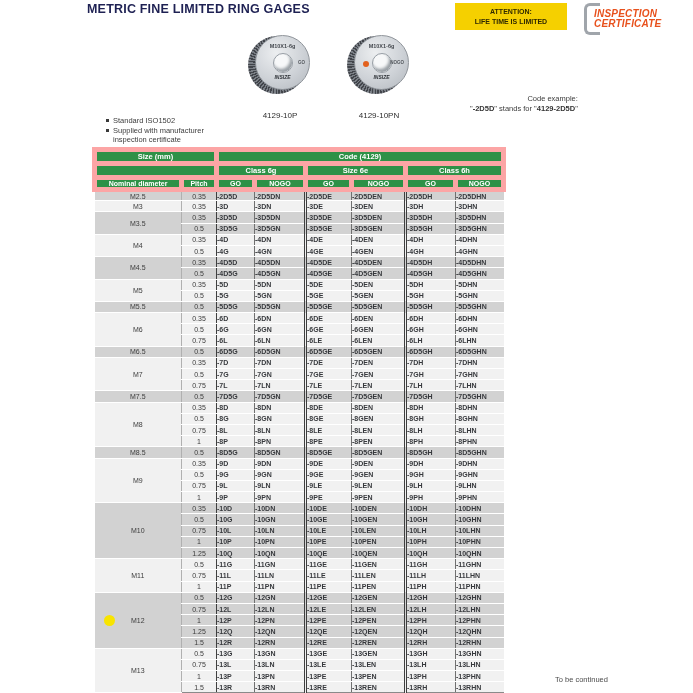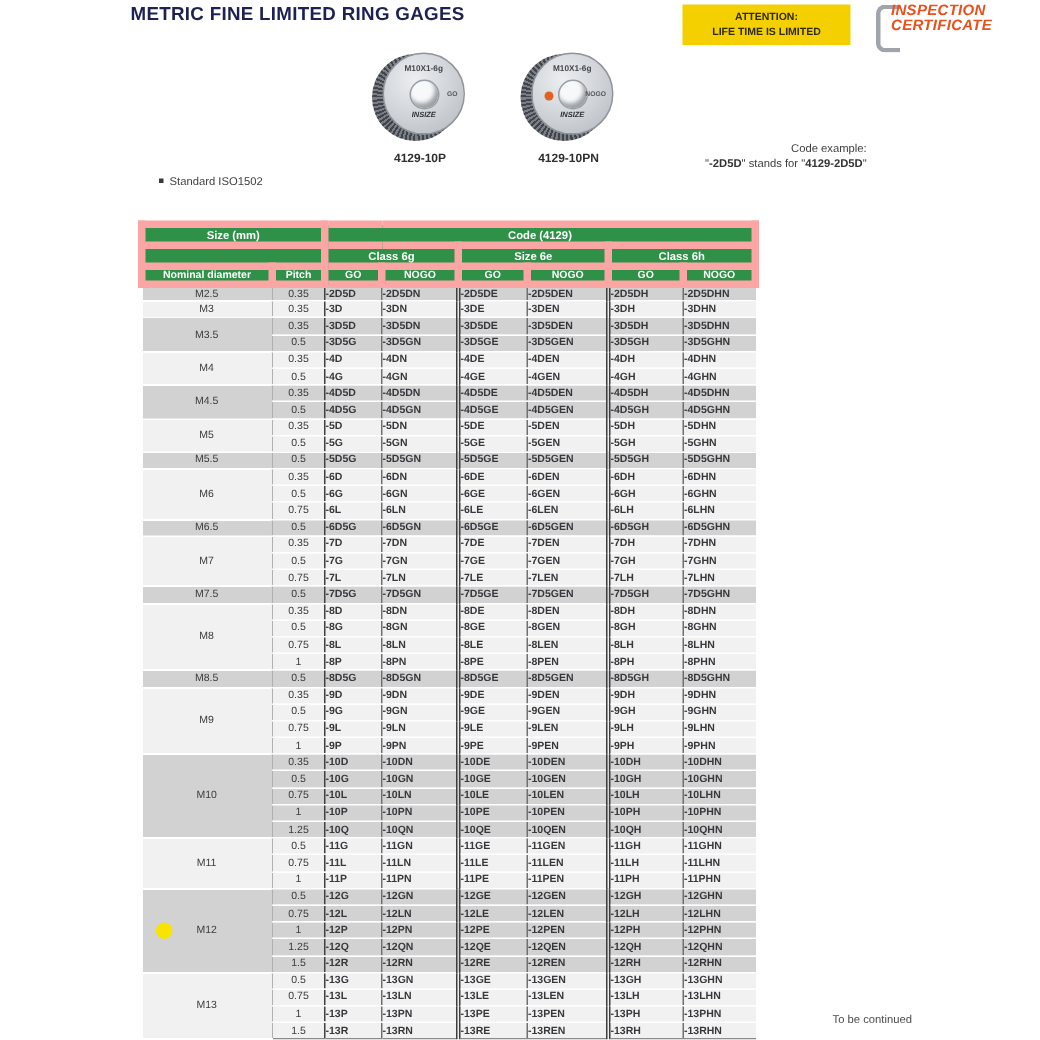--- a/index.html
+++ b/index.html
@@ -4,34 +4,34 @@
 <style>
   html,body{margin:0;padding:0;}
   body{width:693px;height:693px;background:#ffffff;font-family:"Liberation Sans",sans-serif;position:relative;overflow:hidden;}
 
   .page-title{position:absolute;left:87px;top:2px;font-size:12.5px;font-weight:bold;color:#1e2153;letter-spacing:.2px;}
 
   .attention-badge{position:absolute;left:455px;top:3px;width:112px;height:27px;background:#f5d000;display:flex;flex-direction:column;align-items:center;justify-content:center;line-height:10px;}
   .attention-badge .l1{font-size:7px;font-weight:bold;color:#2f2a00;}
   .attention-badge .l2{font-size:7px;font-weight:bold;color:#2f2a00;}
 
-  .insp-cert{position:absolute;left:584px;top:3px;display:flex;}
+  .insp-cert{position:absolute;left:584px;top:3px;display:flex;align-items:center;}
   .insp-bracket{width:13px;height:26px;border:3px solid #a0a5ab;border-right:none;border-radius:6px 0 0 6px;margin-right:-6px;}
   .insp-text{font-size:10px;line-height:10px;font-weight:bold;font-style:italic;color:#e8511d;letter-spacing:.2px;}
 
   .gage-fig{position:absolute;width:64px;text-align:center;}
   .ring{position:relative;width:62px;height:62px;}
   .ring-knurl{position:absolute;left:0;top:2px;width:58px;height:58px;border-radius:50%;background:repeating-conic-gradient(#41444a 0deg 3deg,#7a7f86 3deg 6deg);}
   .ring-face{position:absolute;left:7px;top:1px;width:55px;height:55px;border-radius:50%;background:radial-gradient(circle at 38% 32%,#eceef0 0%,#ced2d7 55%,#b2b7bd 100%);border:1px solid #8f949a;box-sizing:border-box;}
   .ring-marking{position:absolute;left:0;top:7px;width:100%;text-align:center;font-size:5.5px;color:#44484e;font-weight:bold;}
   .ring-hole{position:absolute;left:17px;top:17px;width:18px;height:18px;border-radius:50%;background:#f7f8f9;border:1px solid #989ea5;box-shadow:inset -2px -3px 3px #9aa0a6;}
   .ring-side-label{position:absolute;right:4px;top:24px;font-size:4.5px;color:#53575c;font-weight:bold;}
   .ring-brand{position:absolute;left:0;bottom:9px;width:100%;text-align:center;font-size:5px;font-weight:bold;font-style:italic;color:#2e3237;}
   .ring-dot{position:absolute;left:8px;top:25px;width:6px;height:6px;border-radius:50%;background:#e2611e;}
-  .gage-caption{margin-top:5px;font-size:8px;font-weight:bold;color:#2e2e2e;white-space:nowrap;}
+  .gage-caption{margin-top:15px;font-size:8px;font-weight:normal;color:#2e2e2e;white-space:nowrap;}
 
   .bullets{position:absolute;left:90px;top:100px;width:130px;list-style:none;margin:16px;padding:0;}
   .bullets li{display:flex;font-size:7.5px;line-height:9px;color:#404040;margin-bottom:1px;}
   .sq-bullet{flex:0 0 3px;width:3px;height:3px;background:#3a3a3a;margin:3px 4px 0 0;}
 
   .code-example{position:absolute;left:470px;top:94px;font-size:7.5px;line-height:10px;color:#3c3c3c;text-align:right;}
   .code-example b{color:#343434;}
 
   table.gage-table{position:absolute;left:92px;top:147px;border-collapse:collapse;table-layout:fixed;}
   table.gage-table th,table.gage-table td{padding:0;box-sizing:border-box;}
@@ -96,20 +96,24 @@
       <div class="ring-brand">INSIZE</div>
     </div>
   </div>
   <div class="gage-caption">4129-10PN</div>
 </div>
 
 <ul class="bullets">
   <li>
     <span class="sq-bullet"></span>
     <span>Standard ISO1502</span>
+  </li>
+  <li>
+    <span class="sq-bullet"></span>
+    <span>Supplied with manufacturer inspection certificate</span>
   </li>
 </ul>
 
 <div class="code-example">
   <div>Code example:</div>
   <div><span>"</span><b>-2D5D</b><span>" stands for "</span><b>4129-2D5D</b><span>"</span></div>
 </div>
 
 <table class="gage-table">
   <colgroup>

